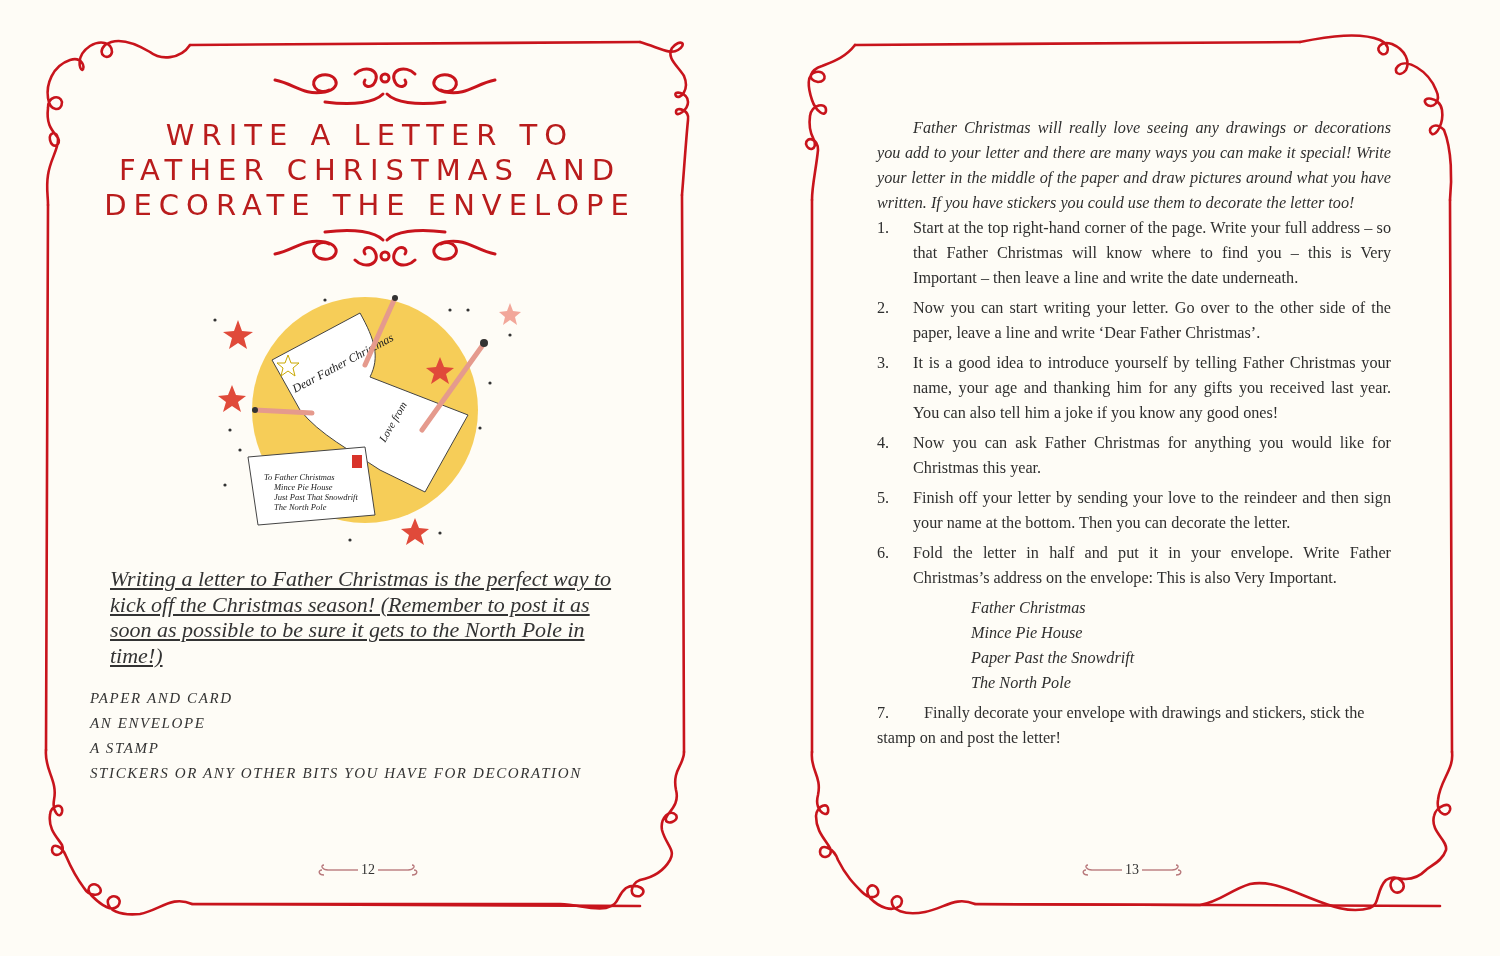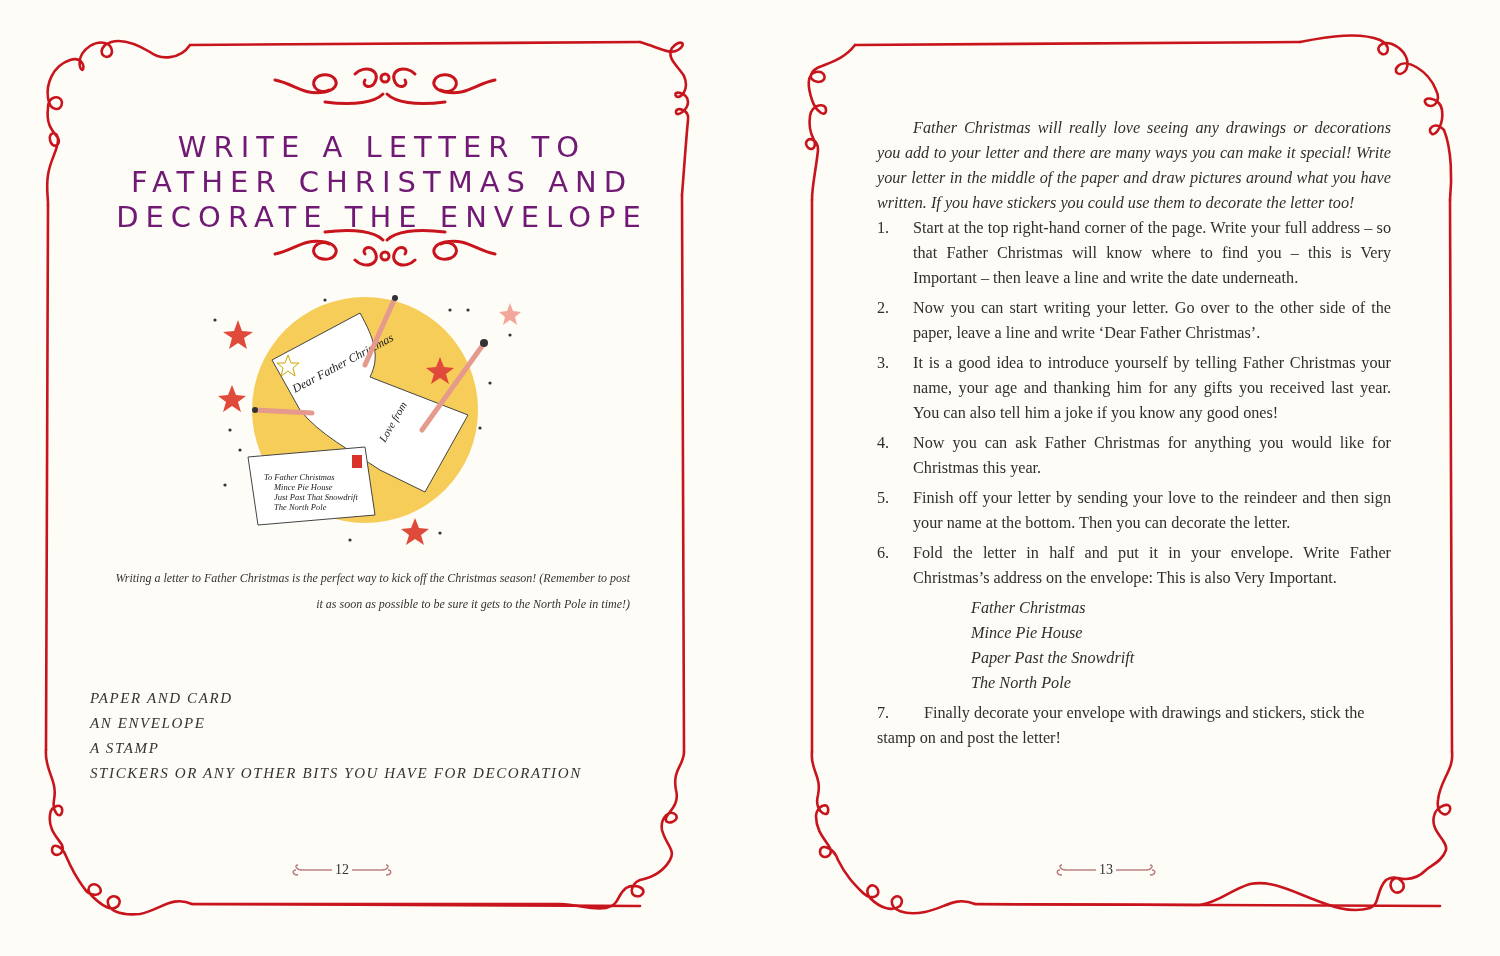--- a/index.html
+++ b/index.html
@@ -15,37 +15,37 @@
   .page-right { left:760px; width:740px; }
 
   
   .flourish { position:absolute; left:255px; width:260px; height:50px; }
   .flourish-top { top:62px; }
   .flourish-bottom { top:222px; }
   .title {
     position:absolute; left:100px; width:540px; top:118px;
     text-align:center; font-family:"DejaVu Sans","Liberation Sans",sans-serif;
     font-weight:normal; font-size:29px; letter-spacing:7px; line-height:35px;
-    color:#701a75; margin:12px;
+    color:#b91c1c; margin:0;
   }
   .title span { display:block; }
   .illustration { position:absolute; left:200px; top:285px; width:340px; height:260px; }
   .intro {
     position:absolute; left:110px; width:520px; top:566px;
-    text-align:right; font-style:italic; font-size:12px; line-height:25.5px; color:#333;
+    text-align:left; font-style:italic; font-size:22px; line-height:25.5px; color:#333;text-decoration:underline;
   }
   .need-heading {
     position:absolute; left:110px; width:520px; top:658px; text-align:center;
     font-family:"DejaVu Sans","Liberation Sans",sans-serif; font-size:20px;
     letter-spacing:4px; color:#2a2a2a; font-weight:normal;
   }
   .need-list { position:absolute; left:90px; width:560px; top:686px; margin:0; padding:0; list-style:none; text-align:left; }
   .need-list li { font-style:italic; font-size:15px; letter-spacing:1.6px; line-height:25px; color:#333; text-transform:uppercase; }
 
-  .folio { position:absolute; top:858px; width:160px; height:24px; display:flex; align-items:center; justify-content:flex-start; gap:1px; }
+  .folio { position:absolute; top:858px; width:160px; height:24px; display:flex; align-items:center; justify-content:center; gap:1px; }
   .folio .num { font-size:14px; color:#333; }
   .folio svg { width:46px; height:14px; }
 
   
   .body-text { position:absolute; left:117px; width:514px; top:116px; font-size:16.2px; line-height:25px; color:#2f2f2f; text-align:justify; }
   .body-text p { margin:0; text-indent:36px;font-style:italic; }
   .steps { list-style:none; margin:0; padding:0; }
   .step { position:relative; padding-left:36px; margin-bottom:5px; text-align:justify; }
   .step .n { position:absolute; left:0; top:0; }
   .address { margin:5px 0 5px 94px; font-style:italic; line-height:25px; }

